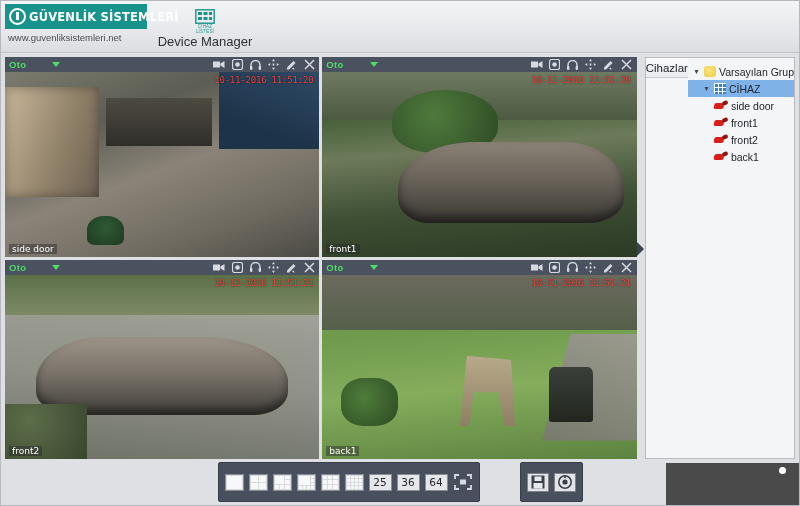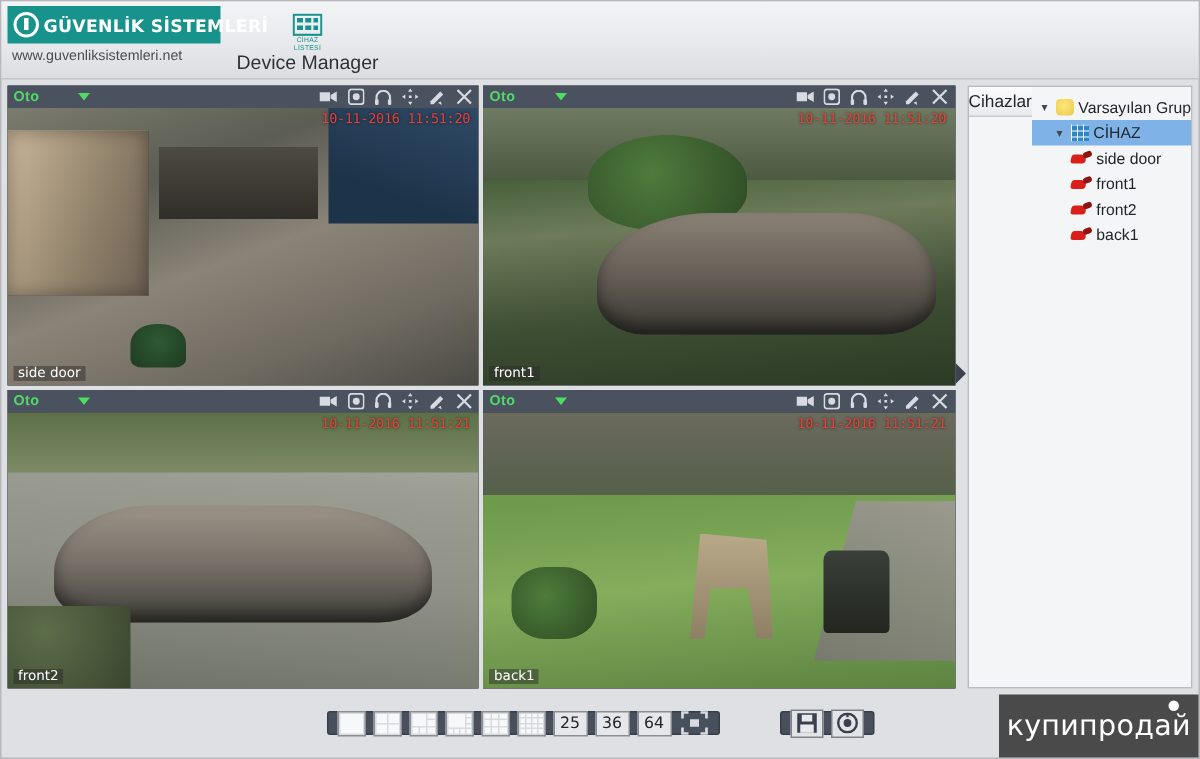--- a/index.html
+++ b/index.html
@@ -361,21 +361,21 @@
   .bottom {
     flex:0 0 46px;
     display:flex; align-items:center; justify-content:center;
     gap:40px;
     position:relative;
   }
   .btgroup {
     background:#49505d;
     border:1px solid #383e49;
     border-radius:2px;
-    height:16px;
+    height:40px;
     display:flex; align-items:center;
     padding:0 6px; gap:5px;
   }
   .lbtn {
     width:19px; height:17px;
     background:#d8dade;
     border:1px solid #8a8d93;
     cursor:pointer;
     display:grid; gap:1px; padding:1px;
   }
@@ -814,18 +814,17 @@
         <svg width="14" height="14" viewBox="0 0 14 14">
           <circle cx="7" cy="7" r="6.2" fill="none" stroke="#3b414c" stroke-width="1.6"></circle>
           <circle cx="7" cy="7" r="2.6" fill="#3b414c"></circle>
           <path d="M7 0.6 7 3.2" stroke="#3b414c" stroke-width="1.6"></path>
         </svg>
       </span>
     </div>
 
     <div class="watermark">
       <span class="wm-dot"></span>
-      <span class="wm-text">купипродай</span>
     </div>
 
   </div>
 
 </div>
 
 </body></html>

